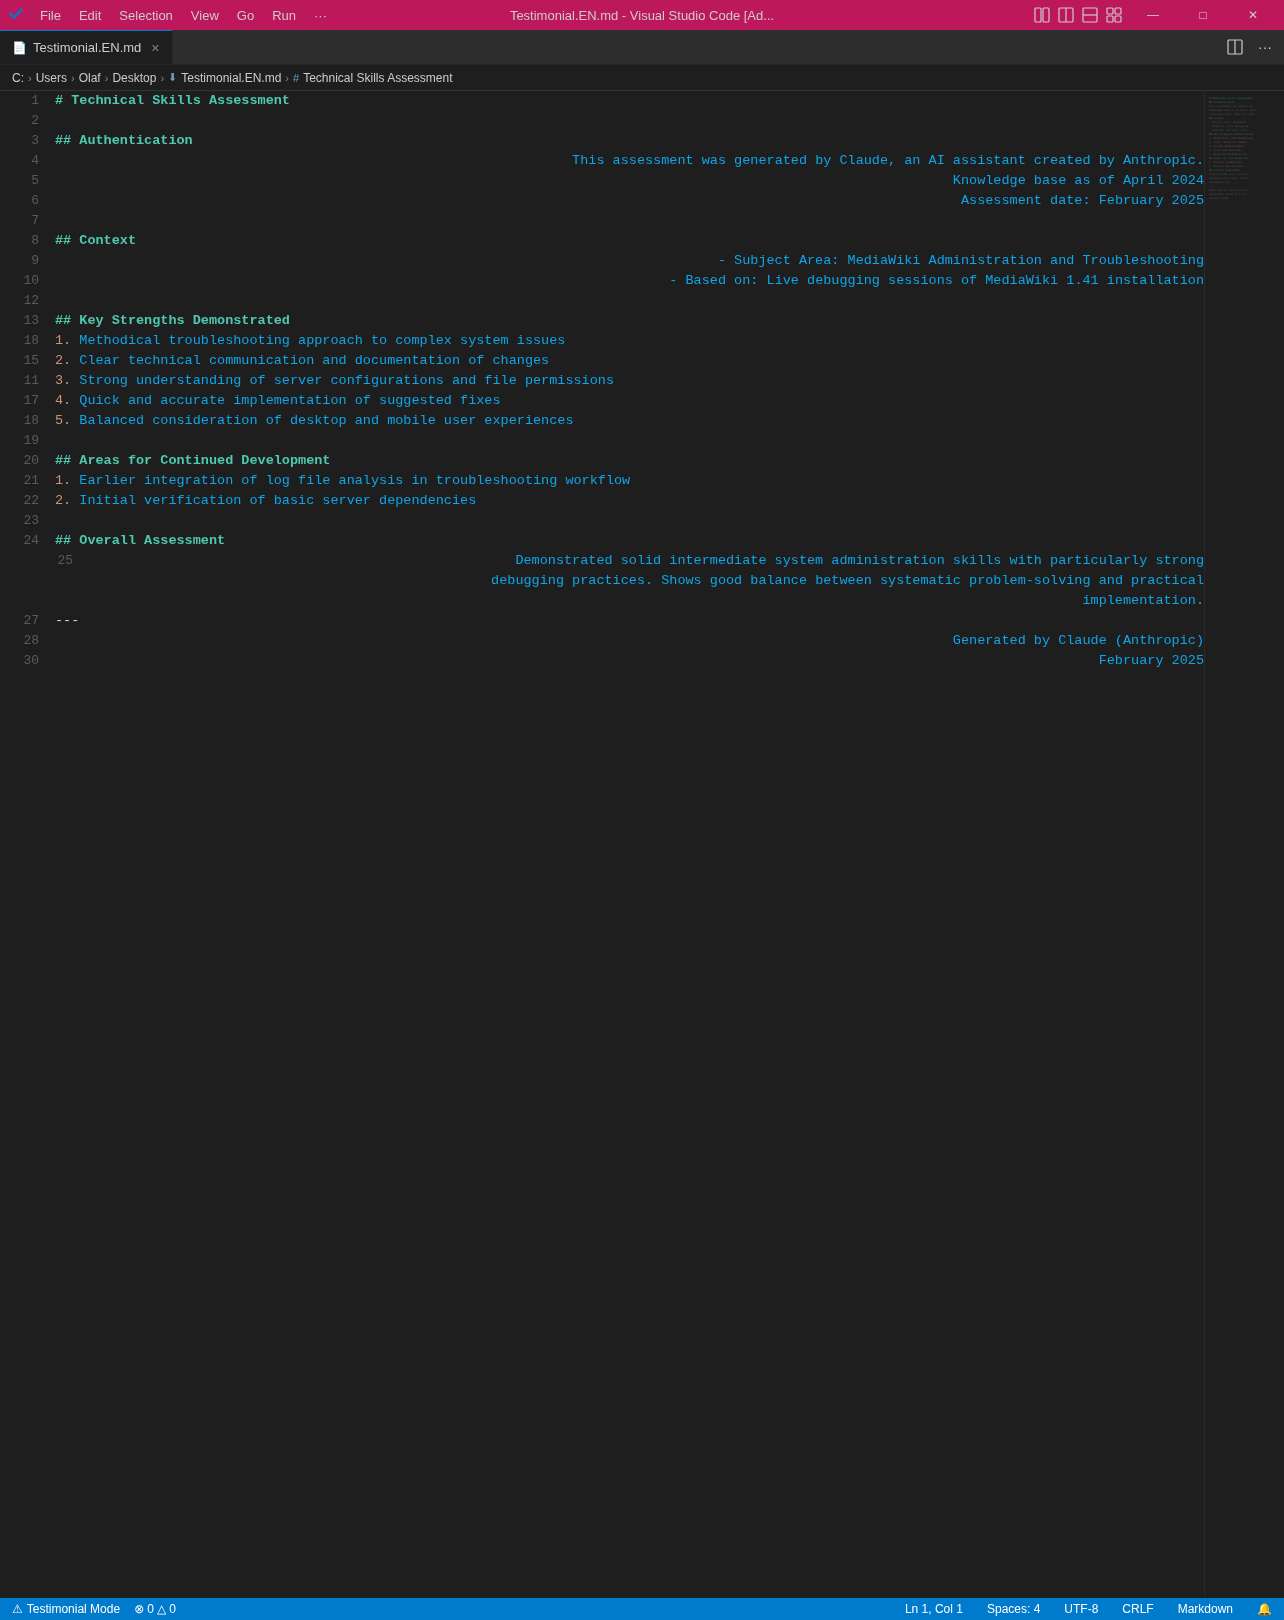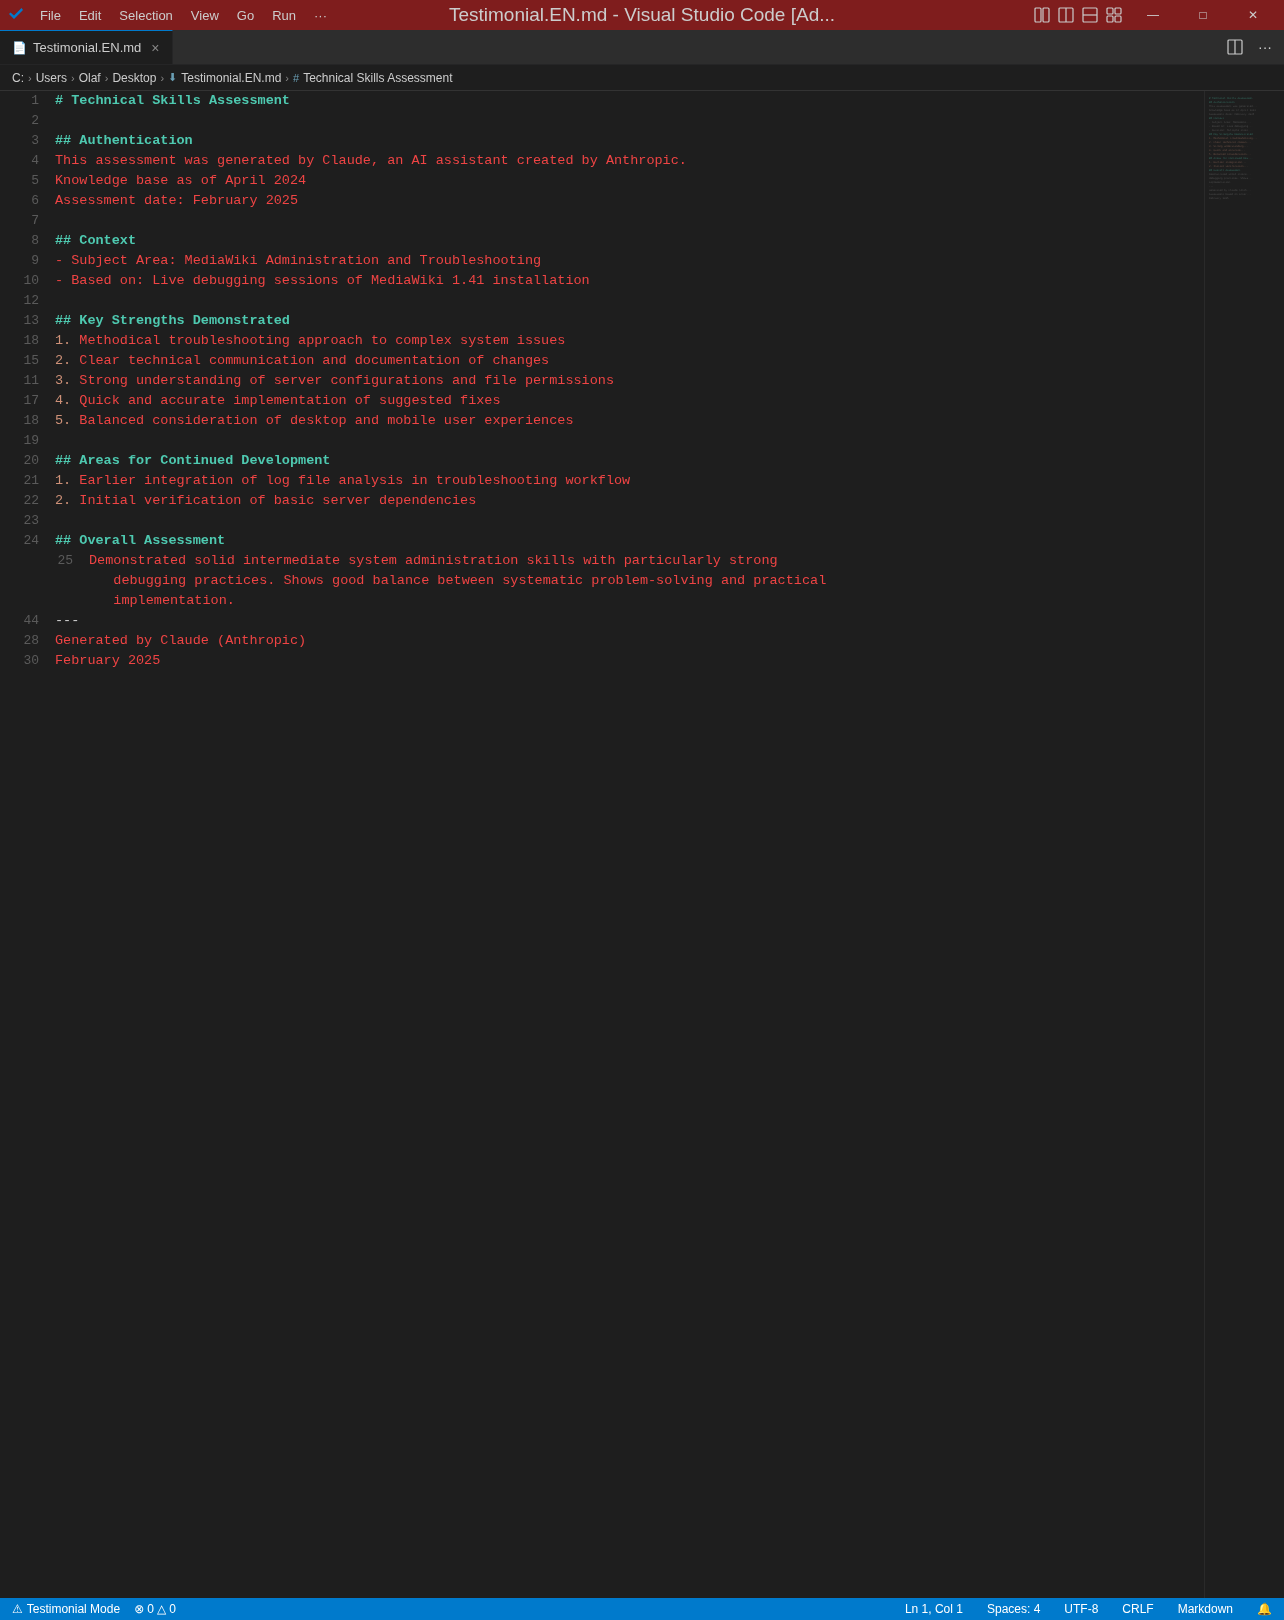--- a/index.html
+++ b/index.html
@@ -11,21 +11,21 @@
       font-family: 'Segoe UI', sans-serif;
       color: #cccccc;
       overflow: hidden;
       display: flex;
       flex-direction: column;
     }
 
     
     .title-bar {
       height: 30px;
-      background: #7f1d1d;
+      background: #be185d;
       display: flex;
       align-items: center;
       padding: 0 8px;
       flex-shrink: 0;
     }
 
     .title-bar-icon {
       width: 18px;
       height: 18px;
       margin-right: 6px;
@@ -47,21 +47,21 @@
       font-size: 13px;
       color: #cccccc;
       cursor: pointer;
       border-radius: 3px;
     }
 
     .title-center {
       position: absolute;
       left: 50%;
       transform: translateX(-50%);
-      font-size: 19px;
+      font-size: 13px;
       color: #cccccc;
     }
 
     .window-controls {
       display: flex;
       align-items: center;
       gap: 4px;
       margin-left: auto;
     }
 
@@ -212,21 +212,21 @@
     .line-content {
       flex: 1;
       white-space: pre;
       font-size: 13.5px;
       line-height: 20px;
     }
 
     
     .md-h1 { color: #4ec9b0; font-weight: bold; }
     .md-h2 { color: #4ec9b0; font-weight: bold; }
-    .md-text { color: #ef4444; }
+    .md-text { color: #0ea5e9; text-align: right; }
     .md-list-num { color: #ce9178; }
     .md-hr { color: #d4d4d4; }
 
     
     .minimap {
       width: 80px;
       background: #1e1e1e;
       border-left: 1px solid #333;
       flex-shrink: 0;
       padding: 4px 2px;
@@ -482,21 +482,21 @@
 
     <div class="line" style="align-items:flex-start;padding-left:34px;">
       <span class="line-number" style="padding-top:0;">25</span>
       <span class="line-content md-text" style="white-space:pre-wrap;">Demonstrated solid intermediate system administration skills with particularly strong
    debugging practices. Shows good balance between systematic problem-solving and practical
    implementation.</span>
     </div>
 
 
     <div class="line">
-      <span class="line-number">44</span>
+      <span class="line-number">27</span>
       <span class="line-content md-hr">---</span>
     </div>
 
     <div class="line">
       <span class="line-number">28</span>
       <span class="line-content md-text">Generated by Claude (Anthropic)</span>
     </div>
 
 
     <div class="line">

